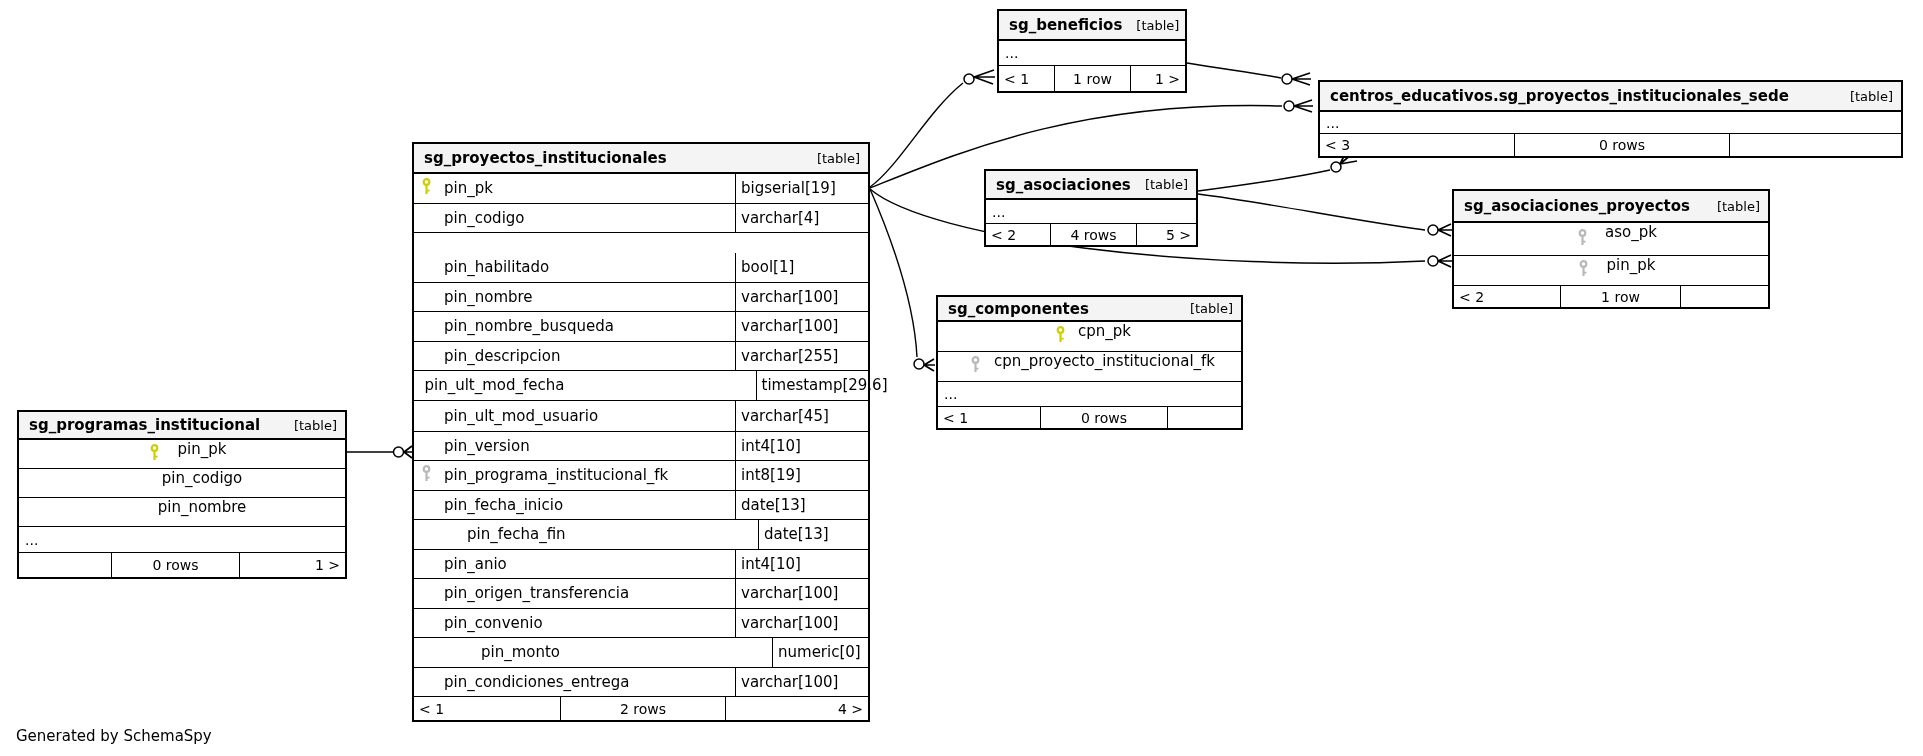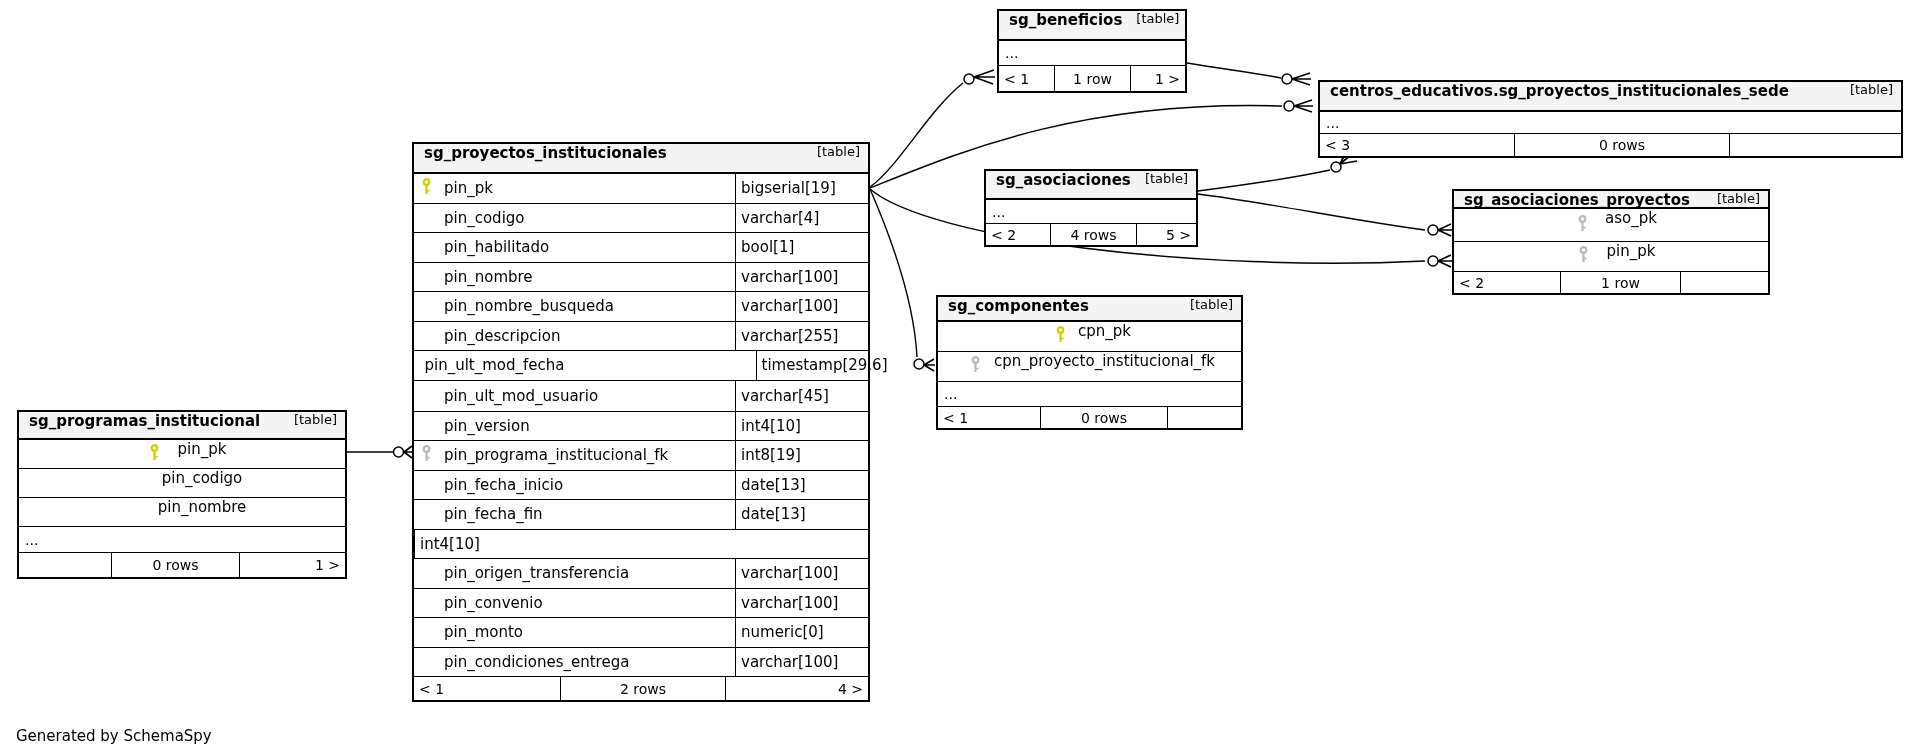--- a/index.html
+++ b/index.html
@@ -1,19 +1,19 @@
 <!DOCTYPE html>
 <html><head>
 <meta charset="utf-8">
 <style>
   html,body { margin:0; padding:0; background:#ffffff; font-family:"DejaVu Sans", sans-serif; color:#000; }
   #canvas { position:relative; width:1923px; height:756px; background:#ffffff; overflow:hidden; }
   #rel-layer { position:absolute; left:0; top:0; z-index:0; }
   .tbl { position:absolute; background:#fff; border:2px solid #000; box-sizing:border-box; z-index:1; }
-  .hdr { display:flex; justify-content:space-between; background:#f4f4f4;
+  .hdr { display:flex; justify-content:space-between; align-items:center; background:#f4f4f4;
          border-bottom:2px solid #000; padding:0 8px 0 10px; box-sizing:border-box; }
   .tname { font-weight:bold; font-size:15px; white-space:nowrap; }
   .badge { font-size:13px; white-space:nowrap; margin-left:14px; }
   .row { display:flex; align-items:stretch; border-bottom:1.5px solid #000; box-sizing:border-box;justify-content:center; }
   .cell-name { display:flex; align-items:center; flex:0 0 auto; }
   .keyslot { width:24px; display:flex; justify-content:center; align-items:center; flex:0 0 auto; }
   .keyslot.wide { width:34px; }
   .key.pk { color:#cfcf00; }
   .key.fk { color:#b9b9b9; }
   .rname { font-size:15px; white-space:nowrap; padding-left:6px; }
@@ -136,21 +136,21 @@
       </span>
       <span class="rtype">bigserial[19]</span>
     </div>
     <div class="row" style="height:29.5px;">
       <span class="cell-name" style="width:321px;">
           <span class="keyslot"></span>
         <span class="rname">pin_codigo</span>
         </span>
       <span class="rtype">varchar[4]</span>
     </div>
-    <div class="row" style="height:29.5px;">
+    <div class="row" style="height:29.5px;margin-top:20px;">
       <span class="cell-name" style="width:321px;">
           <span class="keyslot"></span>
         <span class="rname">pin_habilitado</span>
         </span>
       <span class="rtype">bool[1]</span>
     </div>
     <div class="row" style="height:29.5px;">
       <span class="cell-name" style="width:321px;">
           <span class="keyslot"></span>
         <span class="rname">pin_nombre</span>
@@ -206,45 +206,49 @@
       <span class="rtype">int8[19]</span>
     </div>
     <div class="row" style="height:29.5px;">
       <span class="cell-name" style="width:321px;">
           <span class="keyslot"></span>
         <span class="rname">pin_fecha_inicio</span>
         </span>
       <span class="rtype">date[13]</span>
     </div>
     <div class="row" style="height:29.5px;">
-      <span class="cell-name" style="width:321px;">
+      <span class="cell-name" style="width:321px;margin-left:23px;">
           <span class="keyslot"></span>
         <span class="rname">pin_fecha_fin</span>
         </span>
       <span class="rtype">date[13]</span>
     </div>
     <div class="row" style="height:29.5px;">
+      <span class="cell-name" style="width:321px;">
+          <span class="keyslot"></span>
+        <span class="rname">pin_anio</span>
+        </span>
       <span class="rtype">int4[10]</span>
     </div>
     <div class="row" style="height:29.5px;">
       <span class="cell-name" style="width:321px;">
           <span class="keyslot"></span>
         <span class="rname">pin_origen_transferencia</span>
         </span>
       <span class="rtype">varchar[100]</span>
     </div>
     <div class="row" style="height:29.5px;">
       <span class="cell-name" style="width:321px;">
           <span class="keyslot"></span>
         <span class="rname">pin_convenio</span>
         </span>
       <span class="rtype">varchar[100]</span>
     </div>
     <div class="row" style="height:29.5px;">
-      <span class="cell-name" style="width:321px;">
+      <span class="cell-name" style="width:321px;margin-left:37px;">
           <span class="keyslot"></span>
         <span class="rname">pin_monto</span>
         </span>
       <span class="rtype">numeric[0]</span>
     </div>
     <div class="row" style="height:29.5px;">
       <span class="cell-name" style="width:321px;">
           <span class="keyslot"></span>
         <span class="rname">pin_condiciones_entrega</span>
         </span>
@@ -290,21 +294,21 @@
     </div>
     <div class="ellipsis-row" style="height:24px;">...</div>
     <div class="foot" style="height:21px;">
       <span class="fc l" style="width:64px;">&lt; 2</span>
       <span class="fc m" style="width:86px;">4 rows</span>
       <span class="fc r" style="flex:1;">5 &gt;</span>
     </div>
   </div>
 
   <div class="tbl" style="left:1452px; top:189px; width:318px;">
-    <div class="hdr" style="height:18px;">
+    <div class="hdr" style="height:32px;">
       <span class="tname">sg_asociaciones_proyectos</span>
       <span class="badge">[table]</span>
     </div>
     <div class="row" style="height:33px;">
       <span class="keyslot wide">
           <span class="key fk"><svg width="11" height="17" viewBox="0 0 11 17">
               <circle cx="5.5" cy="4" r="2.8" fill="none" stroke="currentColor" stroke-width="2.2"></circle>
               <line x1="5.5" y1="6.8" x2="5.5" y2="16" stroke="currentColor" stroke-width="2.2"></line>
               <line x1="5.5" y1="12.6" x2="8.6" y2="12.6" stroke="currentColor" stroke-width="1.8"></line>
             </svg></span>

